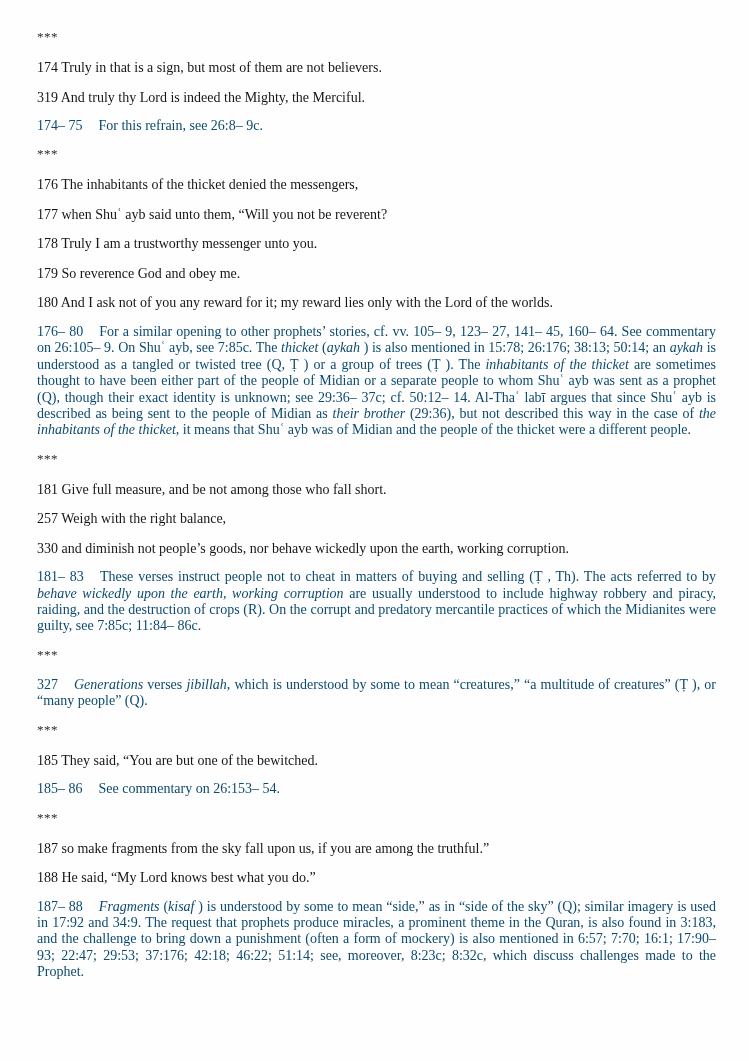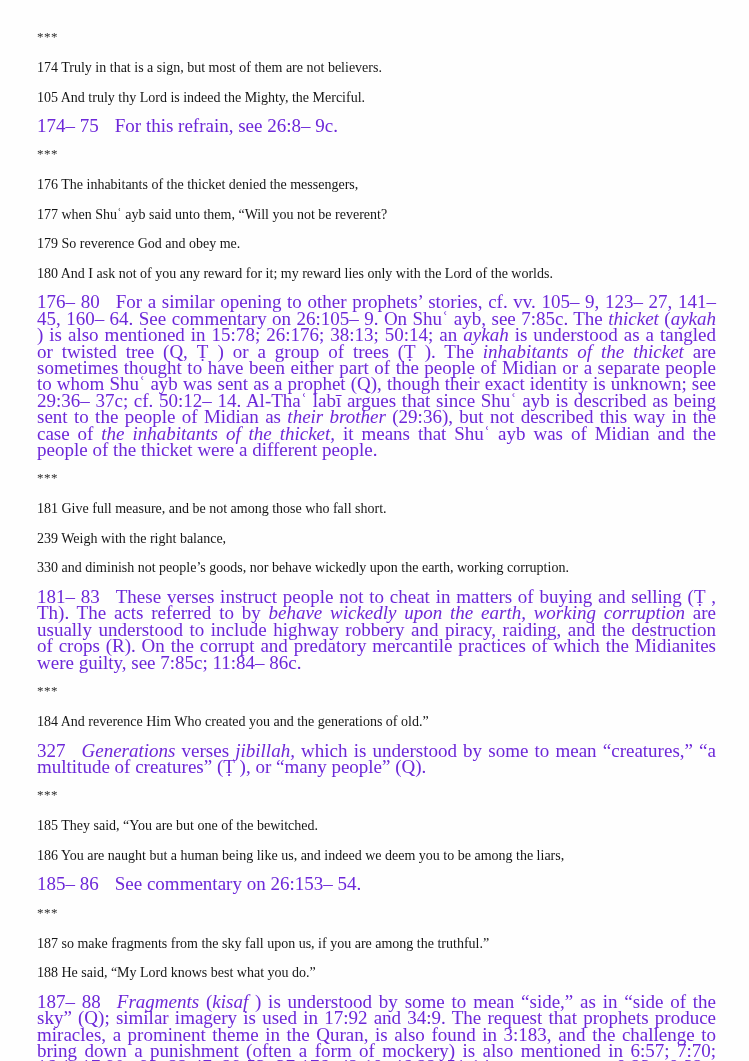--- a/index.html
+++ b/index.html
@@ -42,23 +42,23 @@
   .verse {
     font-size: 14px;
     line-height: 17px;
     color: #161616;
     margin: 0 0 12.5px 0;
     text-align: left;
     white-space: normal;
   }
   
   .commentary {
-    font-size: 19px;
+    font-size: 14px;
     line-height: 16.4px;
-    color: #6d28d9;
+    color: #0c4a6e;
     margin: 0 0 13px 0;
     text-align: justify;
     text-justify: inter-word;
   }
   .commentary .cref {
     white-space: nowrap;
   }
   .gap-after-ref {
     display: inline-block;
     width: 16px;
@@ -69,51 +69,50 @@
 </style>
 </head>
 <body>
 
 <div class="page">
   <div class="content">
 
     <div class="separator">***</div>
 
     <p class="verse">174 Truly in that is a sign, but most of them are not believers.</p>
-    <p class="verse">105 And truly thy Lord is indeed the Mighty, the Merciful.</p>
+    <p class="verse">319 And truly thy Lord is indeed the Mighty, the Merciful.</p>
 
     <p class="commentary"><span class="cref">174– 75</span><span class="gap-after-ref"></span><span>For this refrain, see 26:8– 9c.</span></p>
 
     <div class="separator">***</div>
 
     <p class="verse">176 The inhabitants of the thicket denied the messengers,</p>
     <p class="verse">177 when Shuʿ ayb said unto them, “Will you not be reverent?</p>
+    <p class="verse">178 Truly I am a trustworthy messenger unto you.</p>
     <p class="verse">179 So reverence God and obey me.</p>
     <p class="verse">180 And I ask not of you any reward for it; my reward lies only with the Lord of the worlds.</p>
 
     <p class="commentary"><span class="cref">176– 80</span><span class="gap-after-ref"></span><span>For a similar opening to other prophets’ stories, cf. vv. 105– 9, 123– 27, 141– 45, 160– 64. See commentary on 26:105– 9. On Shuʿ ayb, see 7:85c. The </span><em>thicket</em><span> (</span><em>aykah</em><span> ) is also mentioned in 15:78; 26:176; 38:13; 50:14; an </span><em>aykah</em><span> is understood as a tangled or twisted tree (Q, Ṭ ) or a group of trees (Ṭ ). The </span><em>inhabitants of the thicket</em><span> are sometimes thought to have been either part of the people of Midian or a separate people to whom Shuʿ ayb was sent as a prophet (Q), though their exact identity is unknown; see 29:36– 37c; cf. 50:12– 14. Al-Thaʿ labī argues that since Shuʿ ayb is described as being sent to the people of Midian as </span><em>their brother</em><span> (29:36), but not described this way in the case of </span><em>the inhabitants of the thicket,</em><span> it means that Shuʿ ayb was of Midian and the people of the thicket were a different people.</span></p>
 
     <div class="separator">***</div>
 
     <p class="verse">181 Give full measure, and be not among those who fall short.</p>
-    <p class="verse">239 Weigh with the right balance,</p>
+    <p class="verse">257 Weigh with the right balance,</p>
     <p class="verse">330 and diminish not people’s goods, nor behave wickedly upon the earth, working corruption.</p>
 
     <p class="commentary"><span class="cref">181– 83</span><span class="gap-after-ref"></span><span>These verses instruct people not to cheat in matters of buying and selling (Ṭ , Th). The acts referred to by </span><em>behave wickedly upon the earth, working corruption</em><span> are usually understood to include highway robbery and piracy, raiding, and the destruction of crops (R). On the corrupt and predatory mercantile practices of which the Midianites were guilty, see 7:85c; 11:84– 86c.</span></p>
 
     <div class="separator">***</div>
 
-    <p class="verse">184 And reverence Him Who created you and the generations of old.”</p>
 
     <p class="commentary"><span class="cref">327</span><span class="gap-after-ref"></span><em>Generations</em><span> verses </span><em>jibillah,</em><span> which is understood by some to mean “creatures,” “a multitude of creatures” (Ṭ ), or “many people” (Q).</span></p>
 
     <div class="separator">***</div>
 
     <p class="verse">185 They said, “You are but one of the bewitched.</p>
-    <p class="verse">186 You are naught but a human being like us, and indeed we deem you to be among the liars,</p>
 
     <p class="commentary"><span class="cref">185– 86</span><span class="gap-after-ref"></span><span>See commentary on 26:153– 54.</span></p>
 
     <div class="separator">***</div>
 
     <p class="verse">187 so make fragments from the sky fall upon us, if you are among the truthful.”</p>
     <p class="verse">188 He said, “My Lord knows best what you do.”</p>
 
     <p class="commentary"><span class="cref">187– 88</span><span class="gap-after-ref"></span><em>Fragments</em><span> (</span><em>kisaf</em><span> ) is understood by some to mean “side,” as in “side of the sky” (Q); similar imagery is used in 17:92 and 34:9. The request that prophets produce miracles, a prominent theme in the Quran, is also found in 3:183, and the challenge to bring down a punishment (often a form of mockery) is also mentioned in 6:57; 7:70; 16:1; 17:90– 93; 22:47; 29:53; 37:176; 42:18; 46:22; 51:14; see, moreover, 8:23c; 8:32c, which discuss challenges made to the Prophet.</span></p>
 

